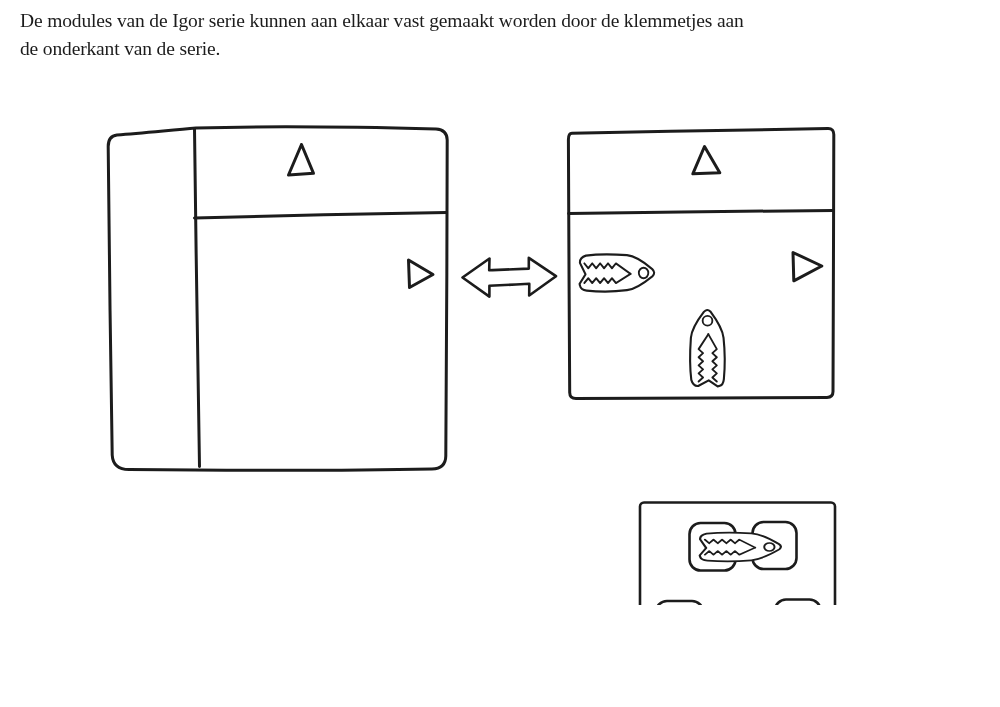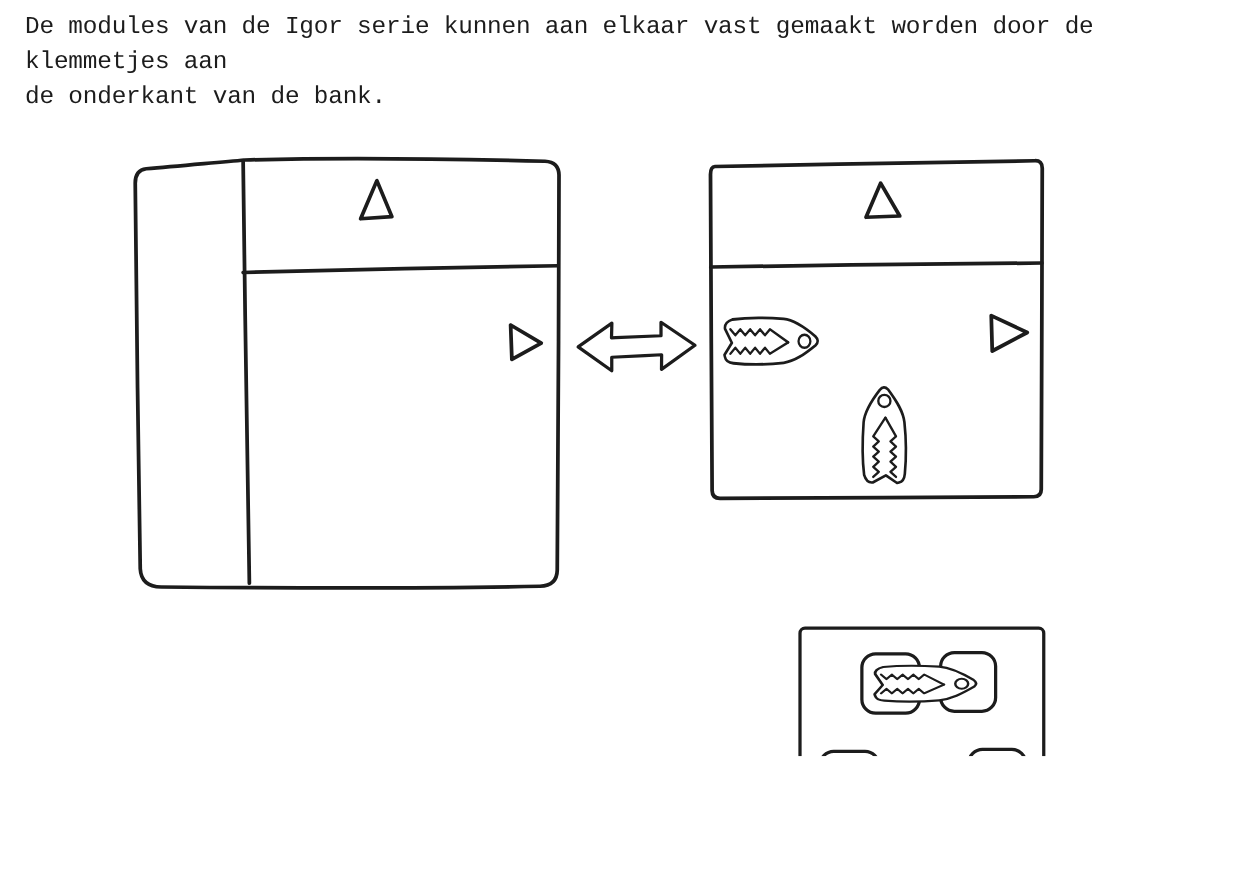--- a/index.html
+++ b/index.html
@@ -1,38 +1,38 @@
 <!DOCTYPE html>
 <html style="--ink: #1c1c1c; --bg: #ffffff;"><head>
 <meta charset="utf-8">
 <style>
   :root { --ink:#1c1c1c; --bg:#ffffff; }
   html,body { margin:0; padding:0; background:var(--bg); }
   .page {
     position:relative; width:1000px; height:605px; background:var(--bg);
-    font-family:Liberation Mono, monospace; overflow:hidden;
+    font-family:Liberation Serif, serif; overflow:hidden;
   }
   .caption {
     position:absolute; left:20px; top:7px; color:var(--ink);
     font-size:19.5px; line-height:28px; letter-spacing:-0.15px;
   }
   .diagram-svg { position:absolute; left:0; top:0; width:1000px; height:707px; }
   .ln { stroke:var(--ink); fill:none; stroke-width:3; stroke-linecap:round; stroke-linejoin:round; }
   .mid { stroke-width:2.6; }
   .thin { stroke-width:2.3; }
   .fw { fill:#ffffff; }
 </style>
 </head>
 <body>
 
 <div class="page">
 
   <div class="caption">
     <div>De modules van de Igor serie kunnen aan elkaar vast gemaakt worden door de klemmetjes aan</div>
-    <div>de onderkant van de bank.</div>
+    <div>de onderkant van de serie.</div>
   </div>
 
   <svg class="diagram-svg" viewBox="0 0 1000 707">
     <defs>
 
       <g id="clip-shape">
         <path class="ln mid fw" d="M 10,-20 C 30,-22.5 48,-21.5 62,-20.5 C 73,-19.5 83,-13 94,-4.5 Q 98.5,-0.5 94.5,3.5 C 83,12 73,18.5 62,19.8 C 46,21.5 28,21.8 11,20.2 Q 3.5,19.5 2.5,14.5 L 2,12.5 L 9.5,1.5 L 2.5,-11.5 Q 1.8,-17.5 10,-20 Z"></path>
         <path class="ln thin" d="M 8,-11 l 5,5.5 l 5,-5.5 l 5,5.5 l 5,-5.5 l 5,5.5 l 5,-5.5 l 5,5.5 l 5,-5.5 L 66.5,1"></path>
         <path class="ln thin" d="M 8,11.5 l 5,-5.5 l 5,5.5 l 5,-5.5 l 5,5.5 l 5,-5.5 l 5,5.5 l 5,-5.5 l 5,5.5 L 66.5,1"></path>
         <circle class="ln thin fw" cx="83" cy="0" r="6"></circle>

